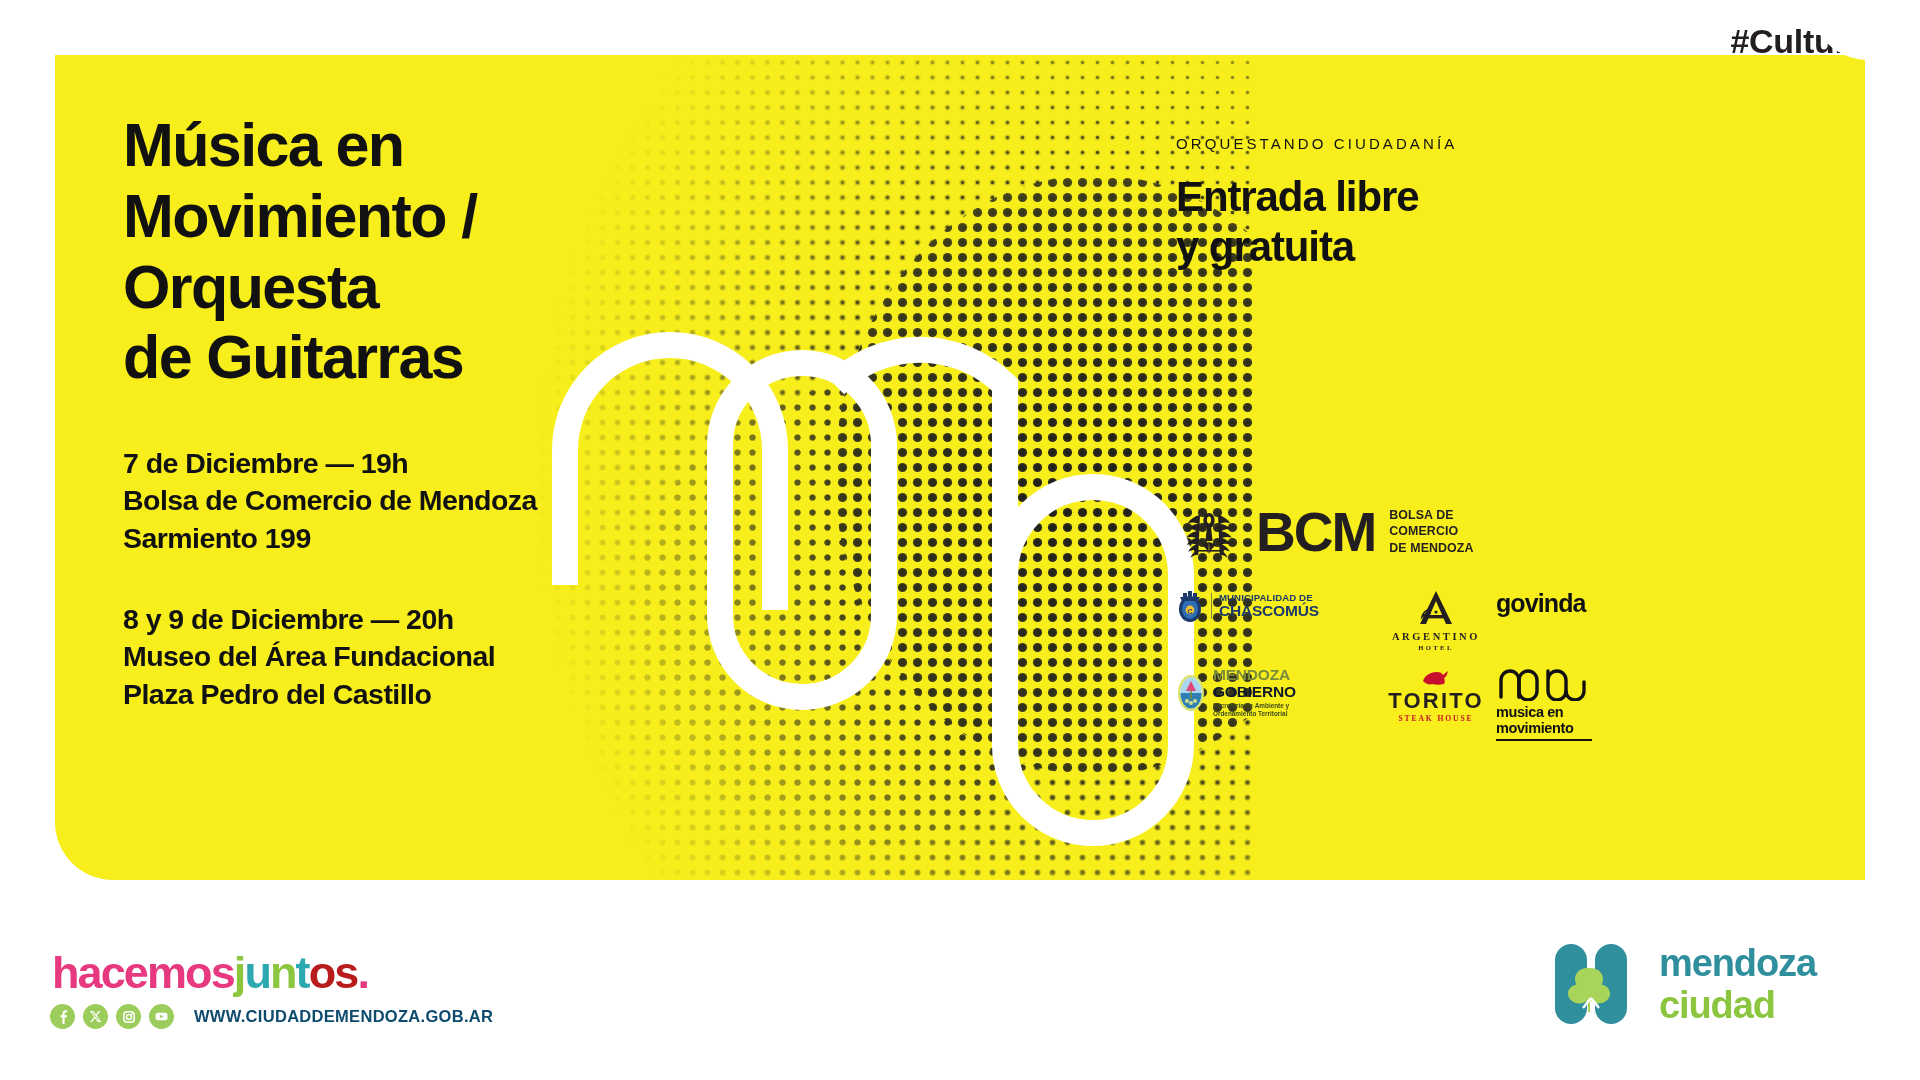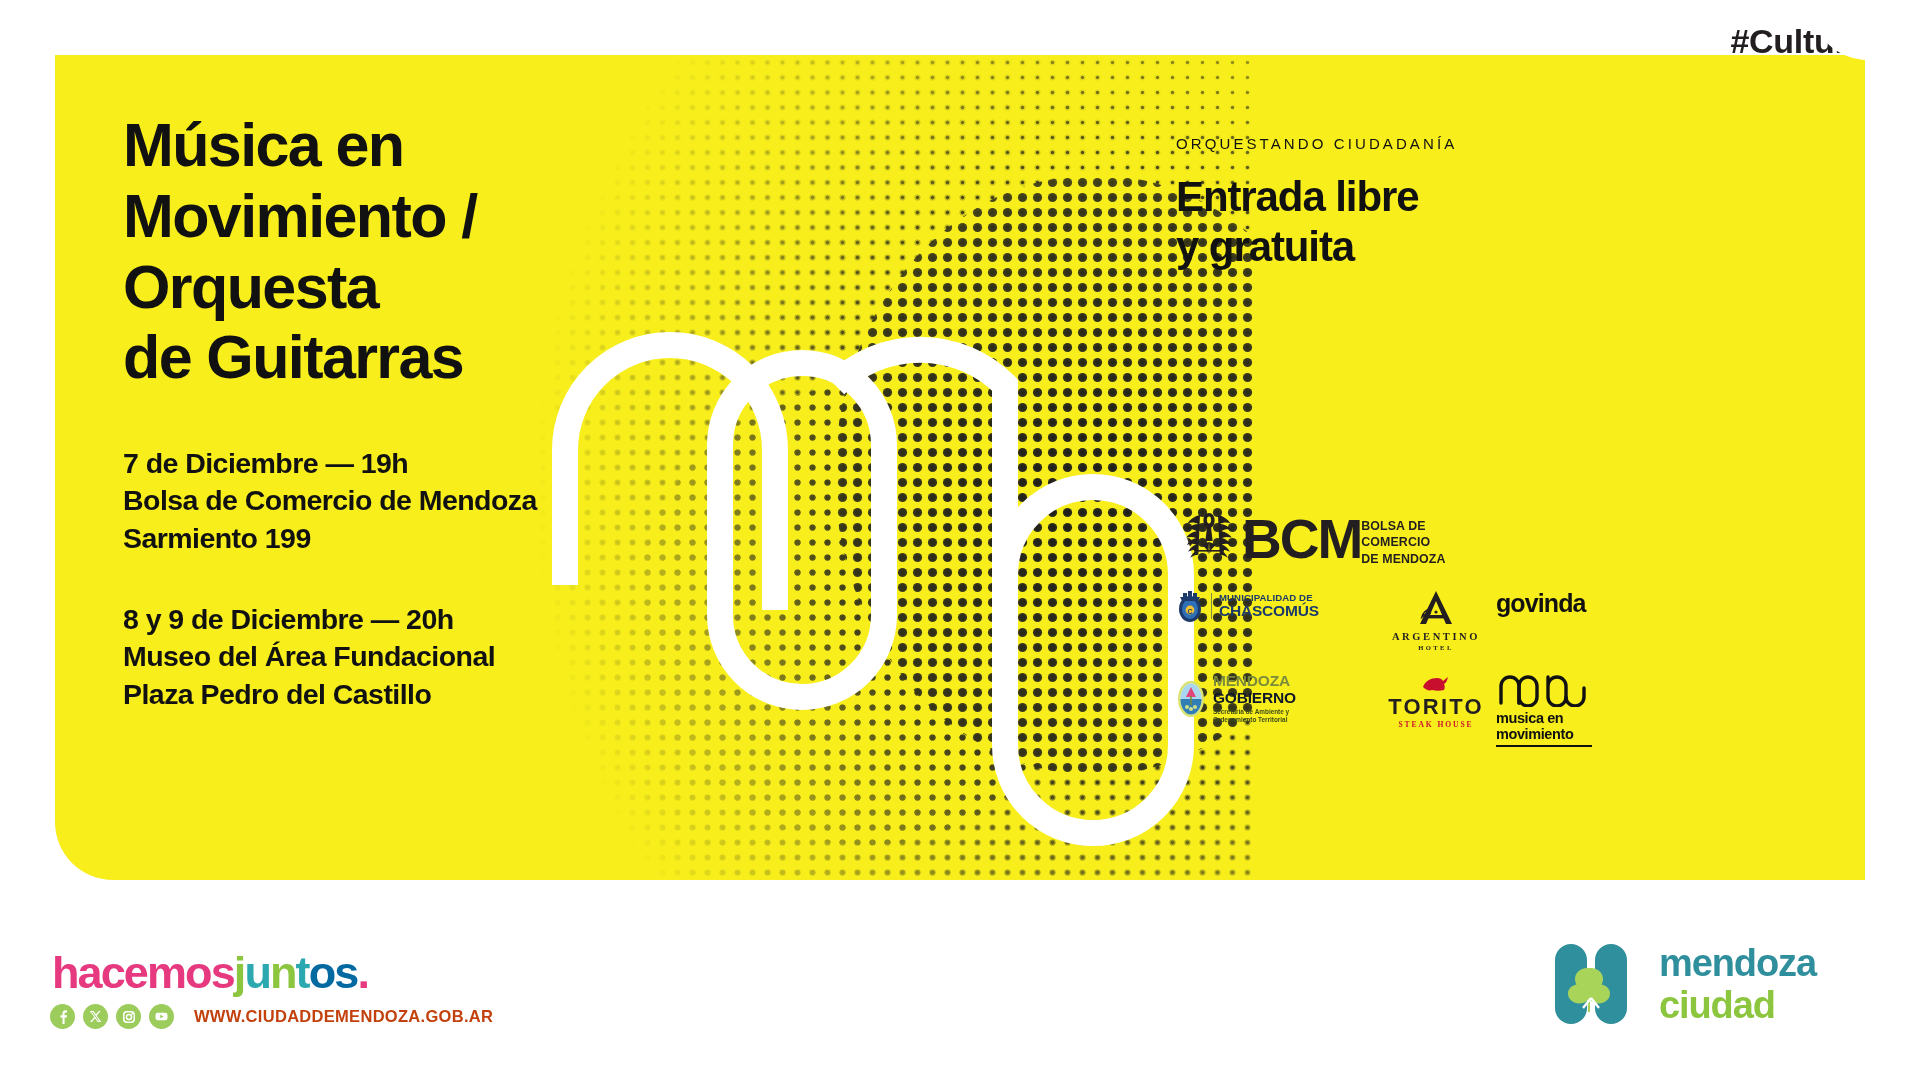--- a/index.html
+++ b/index.html
@@ -70,37 +70,37 @@
   }
   .headline {
     margin-top: 20px;
     font-size: 42px; line-height: 1.18; font-weight: 700;
     color: #111111; letter-spacing: -1.1px; white-space: pre-line;
   }
 
   
   .sponsors { position: absolute; left: 1121px; top: 450px; width: 470px; z-index: 2; }
 
-  .bcm-row { display: flex; align-items: flex-end; }
+  .bcm-row { display: flex; align-items: flex-start; gap: 14px; }
   .bcm-mark { width: 66px; height: 62px; flex: none; }
   .bcm-word {
     font-size: 55px; font-weight: 800; letter-spacing: -2px;
     color: #231f20; line-height: 1;
   }
   .bcm-sub {
     font-size: 12.4px; font-weight: 700; line-height: 1.32;
     color: #231f20; letter-spacing: 0.1px; white-space: pre-line;
     padding-top: 2px;
   }
 
   .logo-grid {
     margin-top: 22px;
     display: grid;
     grid-template-columns: 200px 120px 140px;
-    row-gap: 22px;
+    row-gap: 16px;
     align-items: start;
   }
   .logo-cell { display: flex; align-items: center; justify-content: flex-start; }
   .logo-cell.center { justify-content: center; }
 
   
   .chasc { display: flex; align-items: center; gap: 7px; }
   .chasc-txt { line-height: 1.05; }
   .chasc-t1 { font-size: 9.6px; font-weight: 700; color: #1b3a6b; letter-spacing: 0.1px; }
   .chasc-t2 { font-size: 15.5px; font-weight: 800; color: #1b3a6b; letter-spacing: -0.2px; }
@@ -138,31 +138,31 @@
   
   .hj {
     position: absolute; left: 52px; top: 950px; z-index: 2;
     font-size: 45px; font-weight: 800; letter-spacing: -1.9px; line-height: 1;
   }
   .hj .c1 { color: #e6397f; }
   .hj .c2 { color: #8cc63f; }
   .hj .c3 { color: #2ba8b0; }
   .hj .c4 { color: #8cc63f; }
   .hj .c5 { color: #2ba8b0; }
-  .hj .c6 { color: #0369a1; }
+  .hj .c6 { color: #b91c1c; }
   .hj .c7 { color: #e6397f; }
 
   .social { position: absolute; left: 50px; top: 1004px; display: flex; align-items: center; gap: 8px; z-index: 2; }
   .sdot {
     width: 25px; height: 25px; border-radius: 50%;
     background: #9ccc5c; display: flex; align-items: center; justify-content: center;
   }
   .url {
     margin-left: 12px; font-size: 16.5px; font-weight: 700;
-    color: #c2410c; letter-spacing: 0.3px;
+    color: #0c4a6e; letter-spacing: 0.3px;
   }
 
   
   .mc { position: absolute; left: 1545px; top: 938px; display: flex; align-items: center; gap: 22px; z-index: 2; }
   .mc-txt { line-height: 1.0; }
   .mc-t1 { font-size: 38px; font-weight: 700; color: #2f8f9d; letter-spacing: -1.1px; }
   .mc-t2 { font-size: 38px; font-weight: 700; color: #8cc63f; letter-spacing: -1.1px; margin-top: 4px; }
 </style>
 </head>
 <body>

